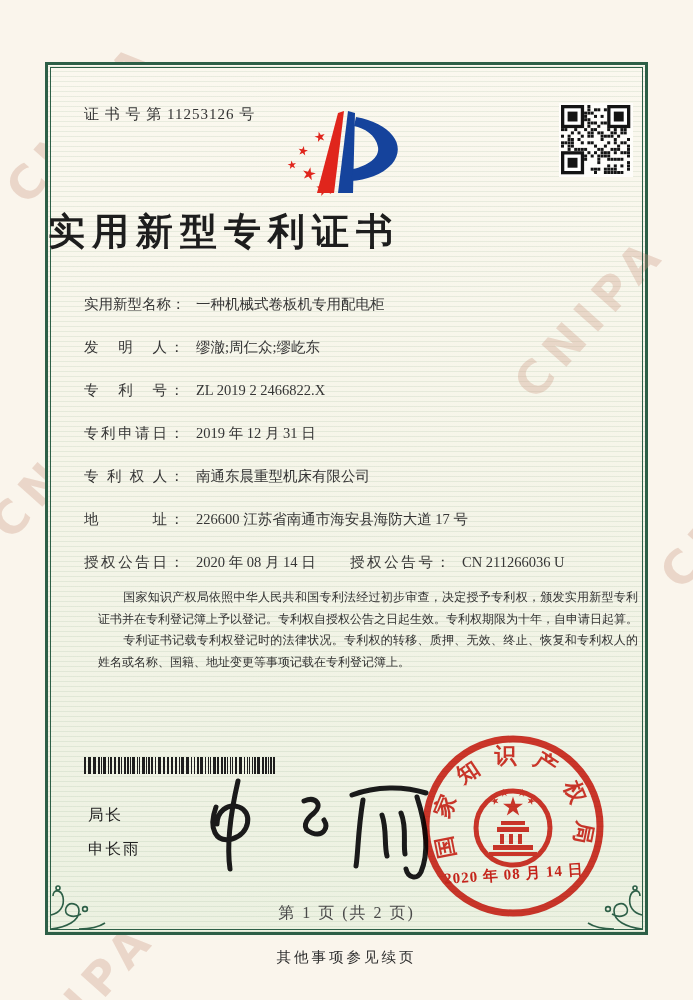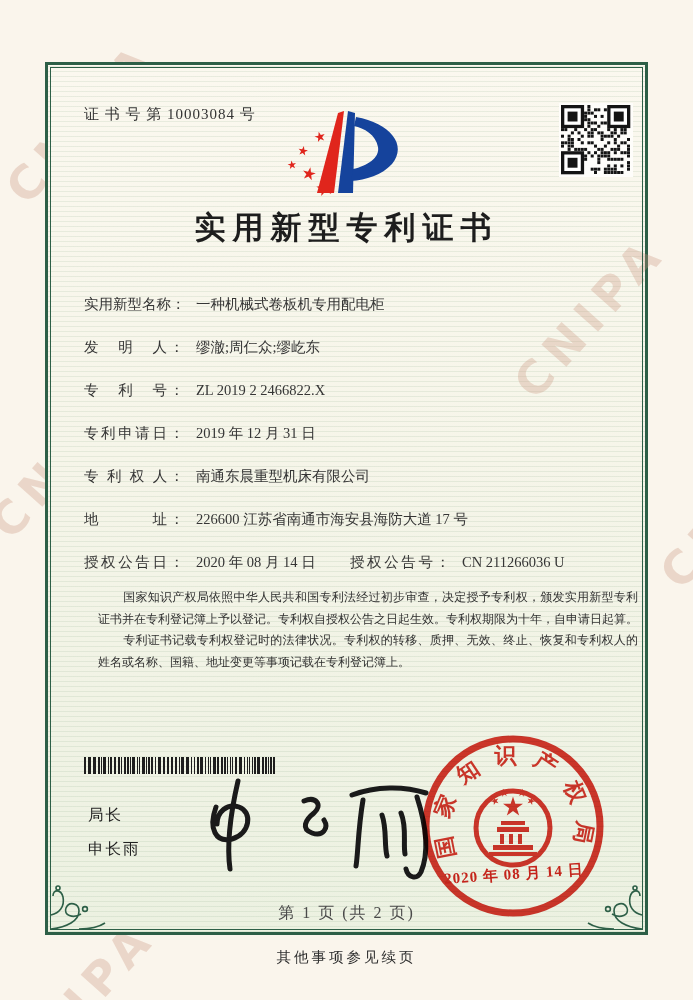--- a/index.html
+++ b/index.html
@@ -12,21 +12,21 @@
          border:3px solid #2d5f47;z-index:2;
          background:linear-gradient(180deg,#fbf8ef 0%,#f6f5e9 45%,#ecf1e1 100%);}
   .frame::before{content:"";position:absolute;inset:0;z-index:0;pointer-events:none;
          background:repeating-linear-gradient(0deg,rgba(120,160,122,.14) 0 1px,transparent 1px 5px);}
   .inner-line{position:absolute;inset:2px;border:1px solid #2d5f47;z-index:1;pointer-events:none;}
   .wm-in{position:absolute;right:-44px;top:225px;z-index:0;}
   .ct{position:absolute;z-index:1;}
   .certno{left:36px;top:40px;font-size:15px;letter-spacing:1px;color:#333;}
   .logo-wrap{left:0;right:0;top:36px;display:flex;justify-content:center;}
   .qr{right:12px;top:38px;width:74px;height:74px;}
-  .title{left:0;right:0;top:142px;text-align:center;font-size:31px;font-weight:bold;
+  .title{left:0;right:0;top:142px;text-align:left;font-size:37px;font-weight:bold;
          letter-spacing:7px;color:#1d1d1d;}
   .fields{left:36px;right:12px;top:228px;font-size:14.5px;color:#353535;}
   .frow{display:flex;height:43px;align-items:flex-start;line-height:22px;}
   .f-label{display:inline-block;width:100px;text-align:justify;text-align-last:justify;
            flex:0 0 100px;margin-right:12px;white-space:nowrap;}
   .f-value{white-space:nowrap;}
   .f-first{flex:0 0 266px;display:flex;}
   .body{left:24px;top:522px;width:540px;font-size:12px;line-height:21.5px;
         text-align:justify;color:#303030;margin-left:26px;}
   .body p{margin:0;text-indent:2.1em;}
@@ -52,21 +52,21 @@
 
   <span class="wm" style="left:-18px;top:95px;">CNIPA</span>
   <span class="wm" style="left:-34px;top:430px;">CNIPA</span>
   <span class="wm" style="left:636px;top:480px;">CNIPA</span>
   <span class="wm" style="left:-20px;top:975px;">CNIPA</span>
 
   <div class="frame">
     <div class="inner-line"></div>
     <span class="wm wm-in">CNIPA</span>
 
-    <div class="ct certno">证 书 号 第 10003084 号</div>
+    <div class="ct certno">证 书 号 第 11253126 号</div>
 
     <div class="ct logo-wrap">
       <svg width="150" height="95" viewBox="0 0 150 95">
         <defs>
           <path id="star" d="M0,-10 L2.245,-3.09 L9.511,-3.09 L3.633,1.18 L5.878,8.09 L0,3.82 L-5.878,8.09 L-3.633,1.18 L-9.511,-3.09 L-2.245,-3.09 Z"></path>
         </defs>
         <g fill="#e0251c">
           <use href="#star" transform="translate(48,36) scale(0.55) rotate(-14)"></use>
           <use href="#star" transform="translate(31,50) scale(0.5) rotate(10)"></use>
           <use href="#star" transform="translate(20,64) scale(0.45) rotate(-8)"></use>

